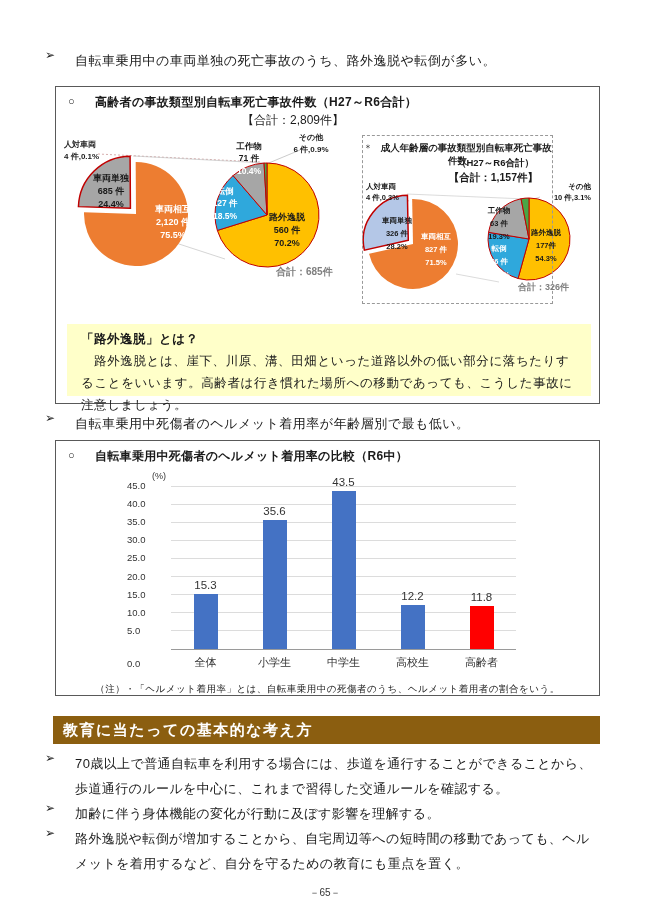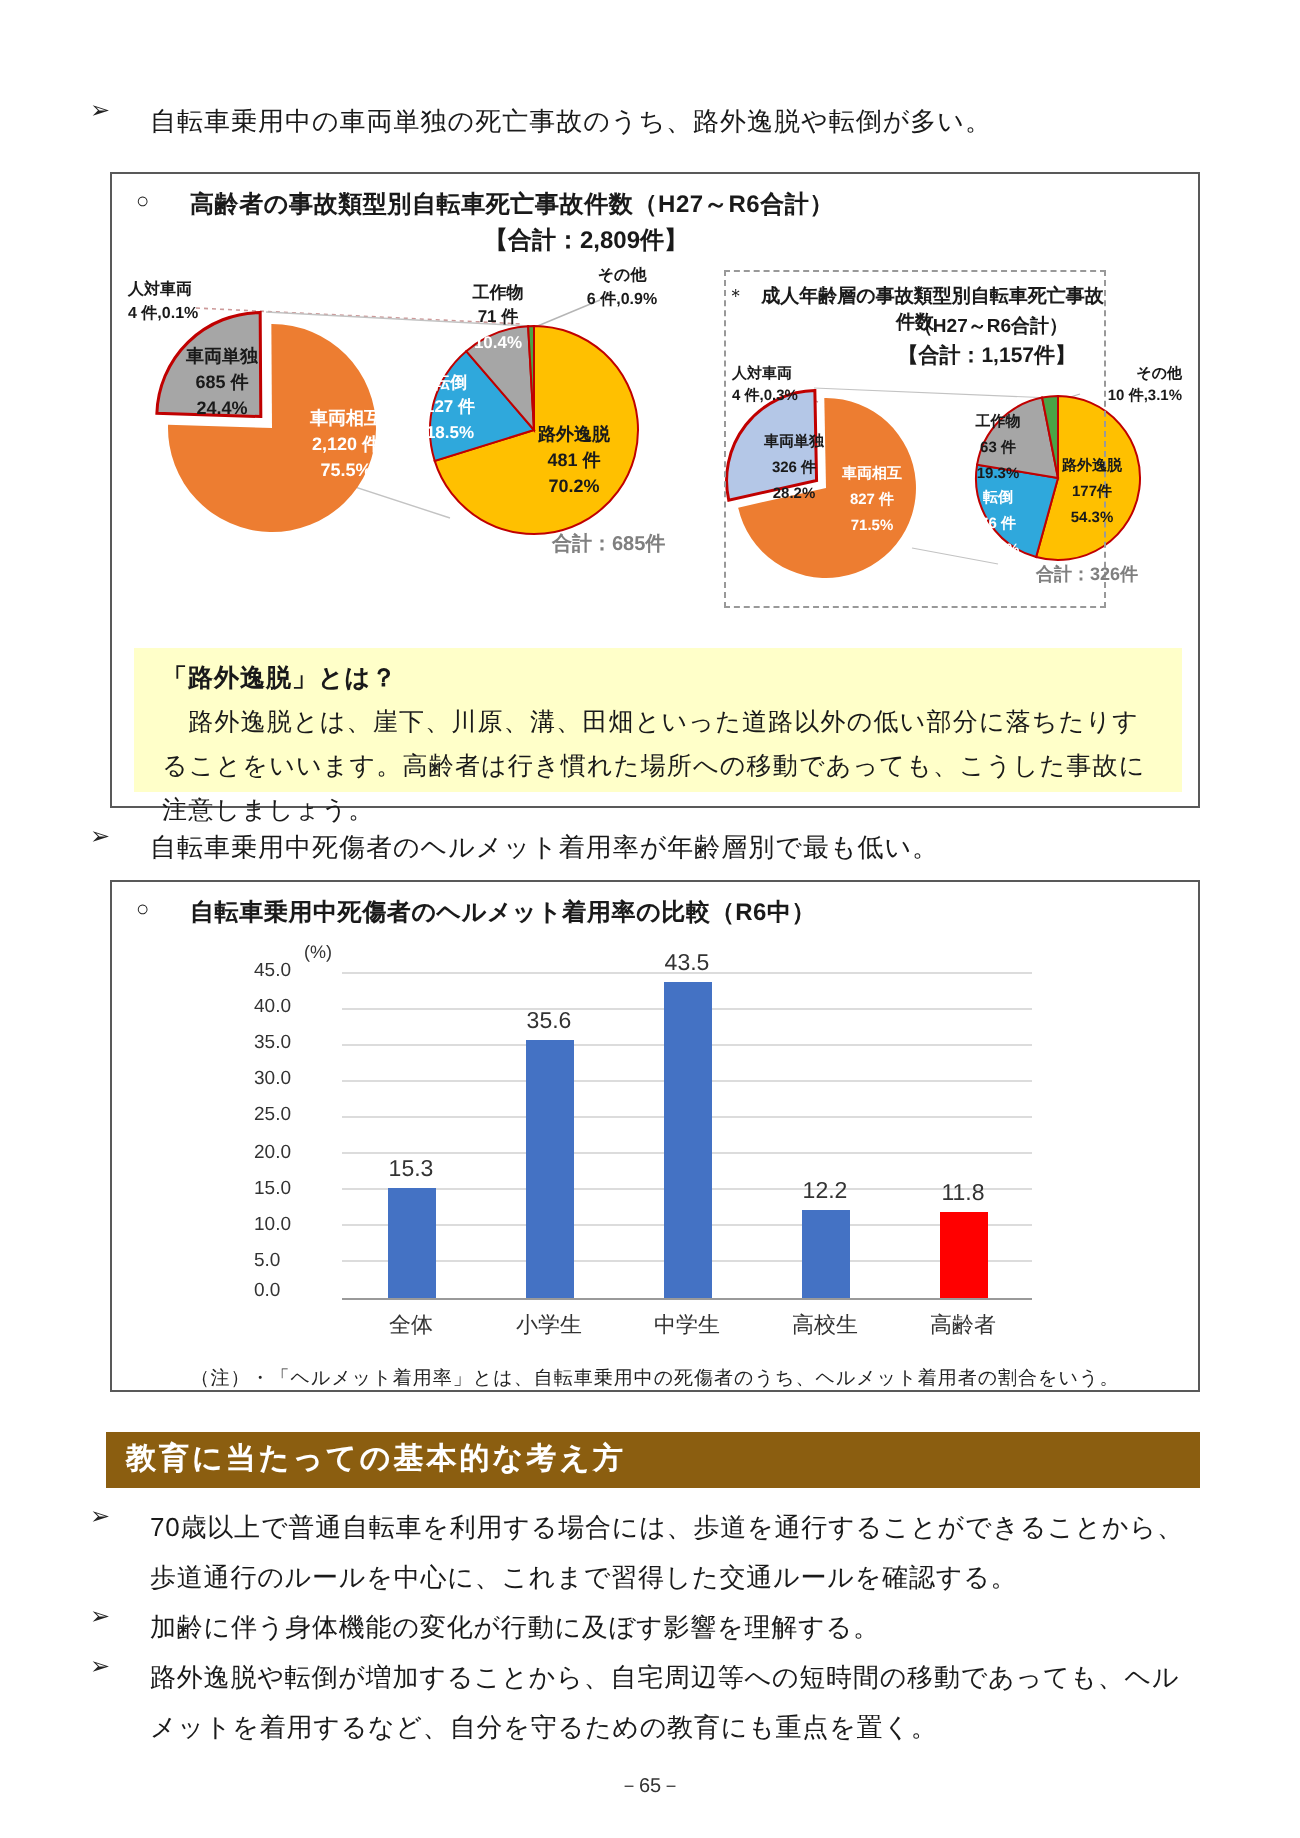--- a/index.html
+++ b/index.html
@@ -13,21 +13,21 @@
   .b1 { left:45px; top:48px; width:560px; }
   .b2 { left:45px; top:411px; width:560px; }
 
   .box { position:absolute; border:1px solid #595959; background:#fff; }
   .box1 { left:55px; top:86px; width:545px; height:318px; }
   .box2 { left:55px; top:440px; width:545px; height:256px; }
 
   .panel-head { position:absolute; left:12px; top:7px; display:flex; font-size:12px; }
   .panel-head .omark { width:27px; flex:none; font-size:11px; padding-top:1px; }
   .panel-head .ptitle { font-weight:bold; letter-spacing:0.3px; }
-  .total1 { position:absolute; left:186px; top:25px; font-weight:bold; font-size:12px; }
+  .total1 { position:absolute; left:186px; top:25px; font-weight:normal; font-size:12px; }
 
   .chartsvg { position:absolute; left:0; top:41px; width:543px; height:200px; }
 
   .plabel { position:absolute; font-weight:bold; text-align:center; line-height:1.45; font-size:9px; color:#1a1a1a; }
   .plabel-sm { position:absolute; font-weight:bold; text-align:center; line-height:1.75; font-size:7.5px; color:#1a1a1a; }
   .lh15 { line-height:1.5; }
   .f85 { font-size:8.5px; } .f8 { font-size:8px; }
   .white { color:#ffffff; }
   .tleft { text-align:left; } .tright { text-align:right; }
   .totlbl { position:absolute; color:#7f7f7f; font-weight:bold; font-size:10px; text-align:left; }
@@ -137,21 +137,21 @@
       <div>その他</div>
       <div>6 件,0.9%</div>
     </div>
     <div class="plabel f85 white" style="left:143px;top:98px;width:52px;">
       <div>転倒</div>
       <div>127 件</div>
       <div>18.5%</div>
     </div>
     <div class="plabel" style="left:199px;top:124px;width:64px;">
       <div>路外逸脱</div>
-      <div>481 件</div>
+      <div>560 件</div>
       <div>70.2%</div>
     </div>
     <div class="totlbl" style="left:220px;top:178px;width:110px;">合計：685件</div>
 
     <div class="subbox">
       <div class="sb-t1">
         <span class="sb-mark">＊</span><span>成人年齢層の事故類型別自転車死亡事故件数</span>
       </div>
       <div class="sb-t2">（H27～R6合計）</div>
       <div class="sb-t3">【合計：1,157件】</div>
@@ -205,21 +205,21 @@
   </div>
 
   <div class="box box2">
     <div class="panel-head">
       <span class="omark">○</span>
       <span class="ptitle">自転車乗用中死傷者のヘルメット着用率の比較（R6中）</span>
     </div>
     <div class="pctlabel">(%)</div>
     <div class="barchart">
         <div class="gridline baseline" style="top: 162.5px;"></div>
-        <div class="ytick" style="top: 154px;">0.0</div>
+        <div class="ytick" style="top: 172px;">0.0</div>
         <div class="gridline" style="top: 144.389px;"></div>
         <div class="ytick" style="top: 138.889px;">5.0</div>
         <div class="gridline" style="top: 126.278px;"></div>
         <div class="ytick" style="top: 120.778px;">10.0</div>
         <div class="gridline" style="top: 108.167px;"></div>
         <div class="ytick" style="top: 102.667px;">15.0</div>
         <div class="gridline" style="top: 90.0556px;"></div>
         <div class="ytick" style="top: 84.5556px;">20.0</div>
         <div class="gridline" style="top: 71.9444px;"></div>
         <div class="ytick" style="top: 66.4444px;">25.0</div>

